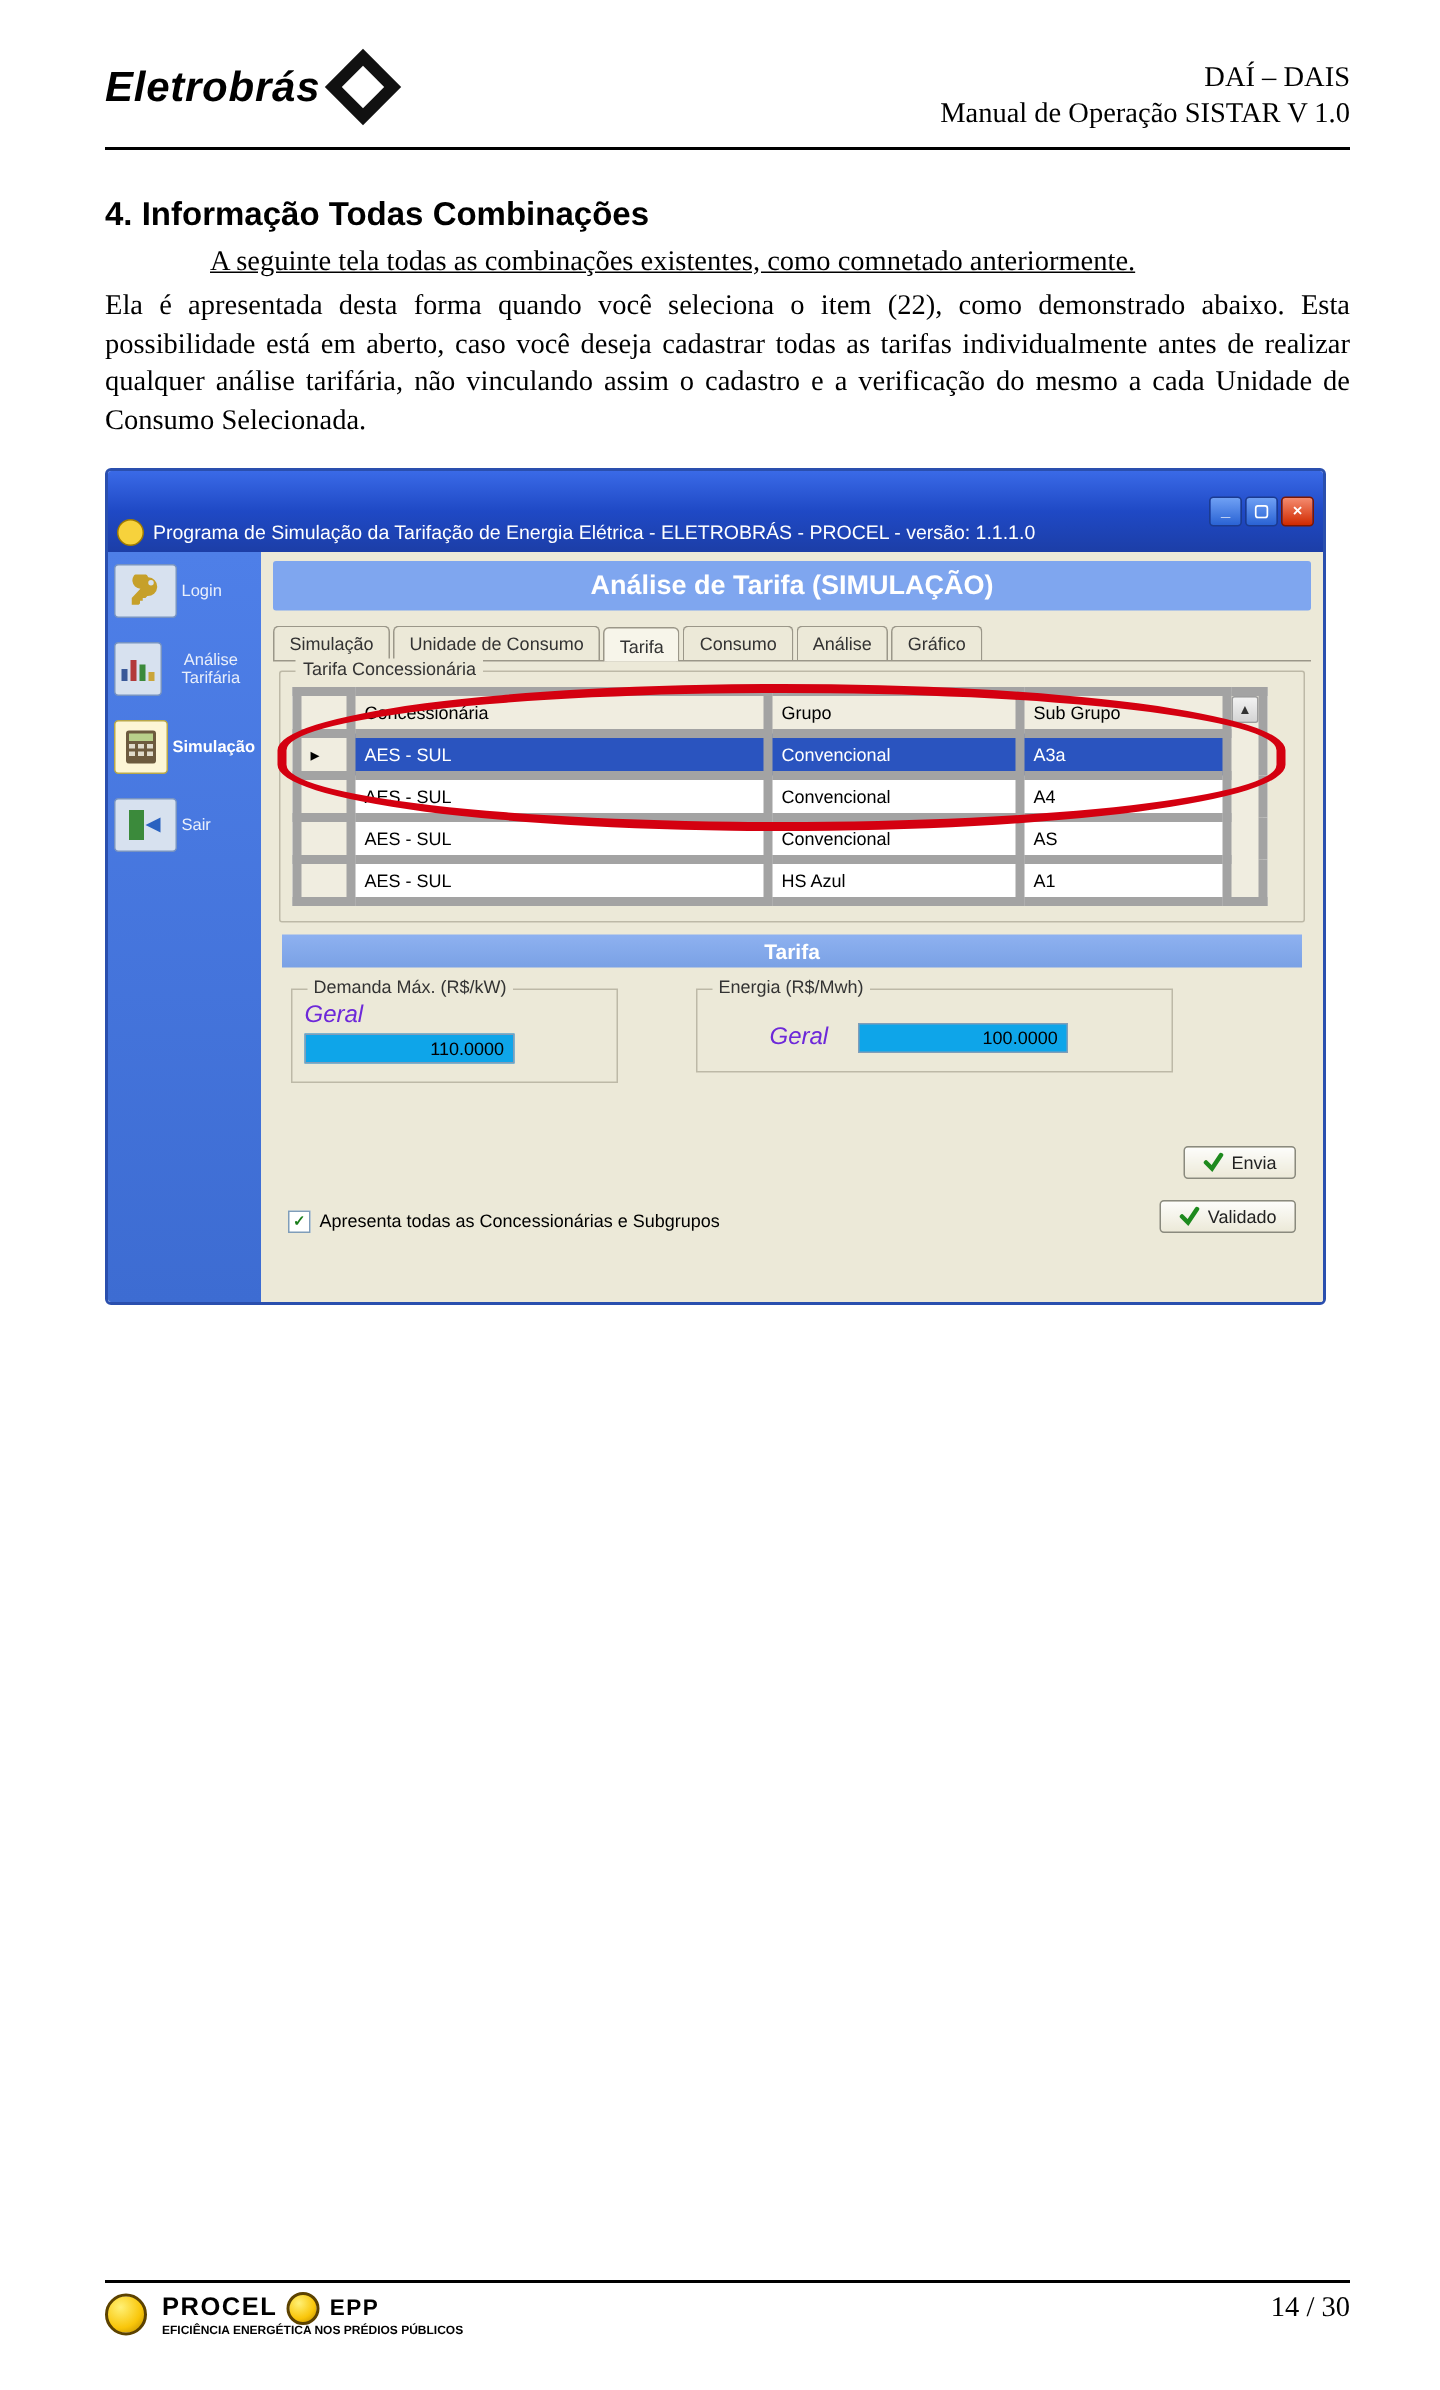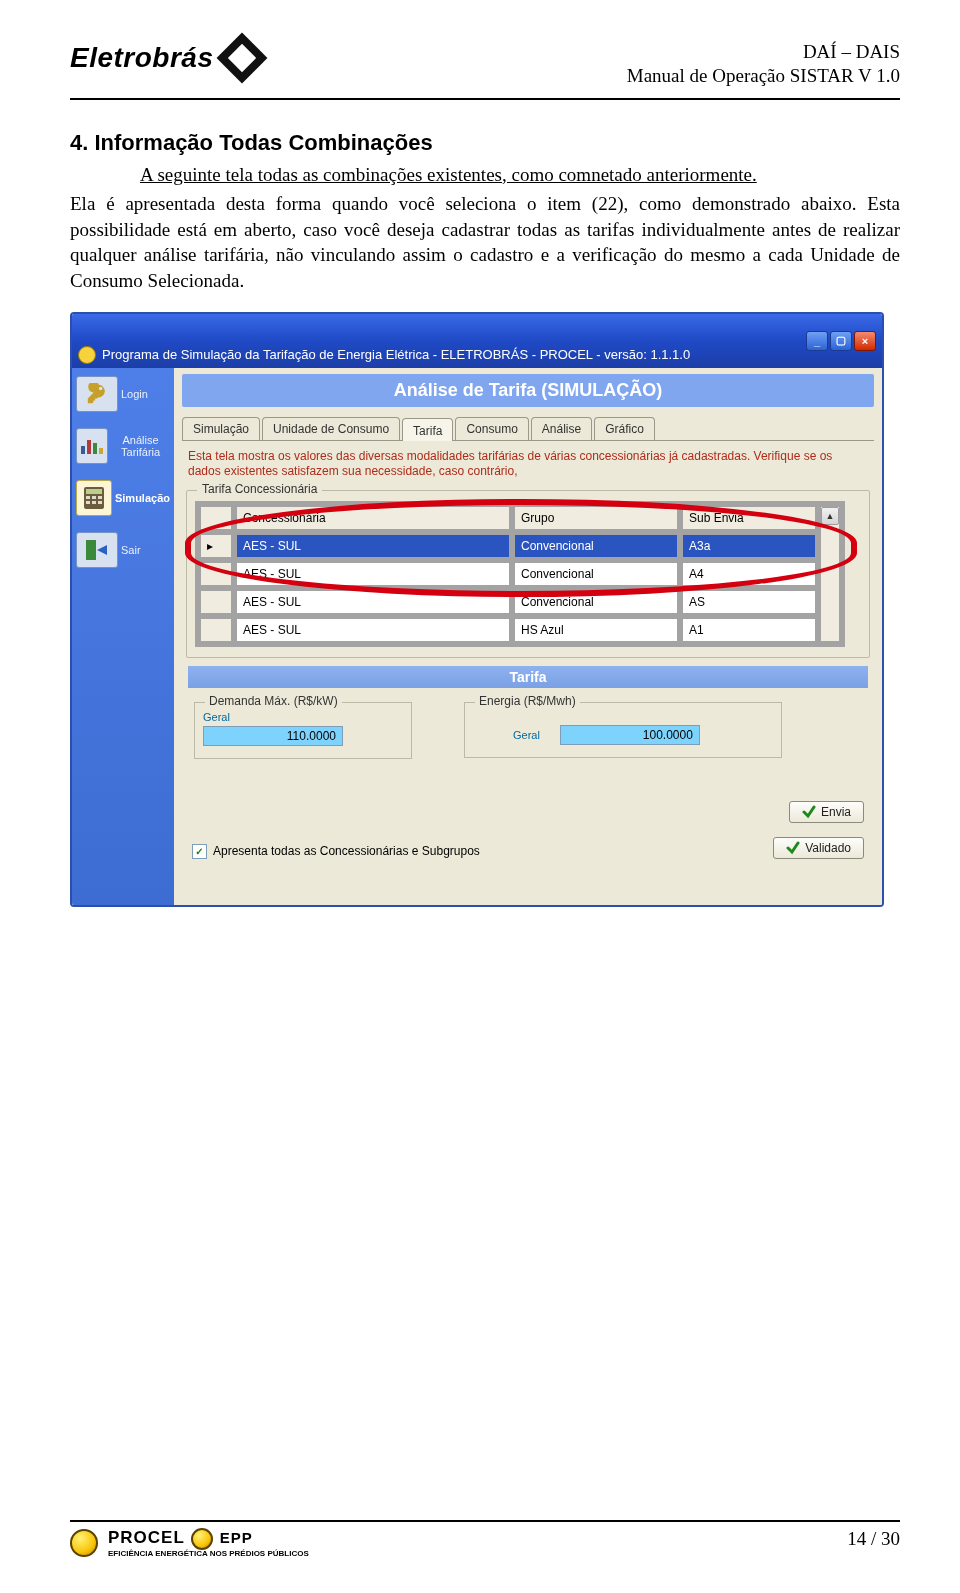--- a/index.html
+++ b/index.html
@@ -227,23 +227,23 @@
     text-align: center;
     font-family: Verdana, Geneva, sans-serif;
     font-weight: bold;
     font-size: 14px;
     padding: 3px 0;
     margin: 4px 6px 2px 6px;
   }
   .field-group { border: 1px solid #bdb9a7; padding: 8px 8px 12px 8px; margin: 8px 6px; position: relative; }
   .fg-legend { position: absolute; top: -9px; left: 10px; background: #ece9d8; padding: 0 4px; font-size: 12px; color: #333; }
   .flex-row { display: flex; gap: 40px; align-items: flex-start; }
-  .label-sm { font-size: 11px; color: #0369a1; display: block; margin-bottom: 3px; }
+  .label-sm { font-size: 16px; color: #6d28d9; display: block; margin-bottom: 3px; font-style: italic; }
   .xp-input {
-    background: #7dd3fc;
+    background: #0ea5e9;
     border: 1px solid #7f9db9;
     height: 20px;
     padding: 1px 6px;
     font-size: 12px;
     width: 140px;
     box-sizing: border-box;
     text-align: right;
   }
   .btn-xp {
     display: inline-flex; align-items: center; gap: 5px;
@@ -381,32 +381,31 @@
 
         <div class="tabstrip">
           <div class="tab">Simulação</div>
           <div class="tab">Unidade de Consumo</div>
           <div class="tab active">Tarifa</div>
           <div class="tab">Consumo</div>
           <div class="tab">Análise</div>
           <div class="tab">Gráfico</div>
         </div>
 
-        <div class="help-text">Esta tela mostra os valores das diversas modalidades tarifárias de várias concessionárias já cadastradas. Verifique se os dados existentes satisfazem sua necessidade, caso contrário,</div>
 
         <div class="groupbox">
           <span class="group-legend">Tarifa Concessionária</span>
           <div class="grid-wrap">
             <table class="datagrid">
               <tbody>
                   <tr>
                 <th class="rowhead"></th>
                 <th>Concessionária</th>
                 <th style="width:150px">Grupo</th>
-                <th style="width:120px">Sub Envia</th>
+                <th style="width:120px">Sub Grupo</th>
                 <th class="scroll-col" rowspan="5" style="padding:0; vertical-align:top; text-align:center;">
                   <span class="scroll-btn">▲</span>
                 </th>
               </tr>
               <tr class="row-selected">
                 <td class="rowhead">▸</td>
                 <td>AES - SUL</td>
                 <td>Convencional</td>
                 <td>A3a</td>
               </tr>

